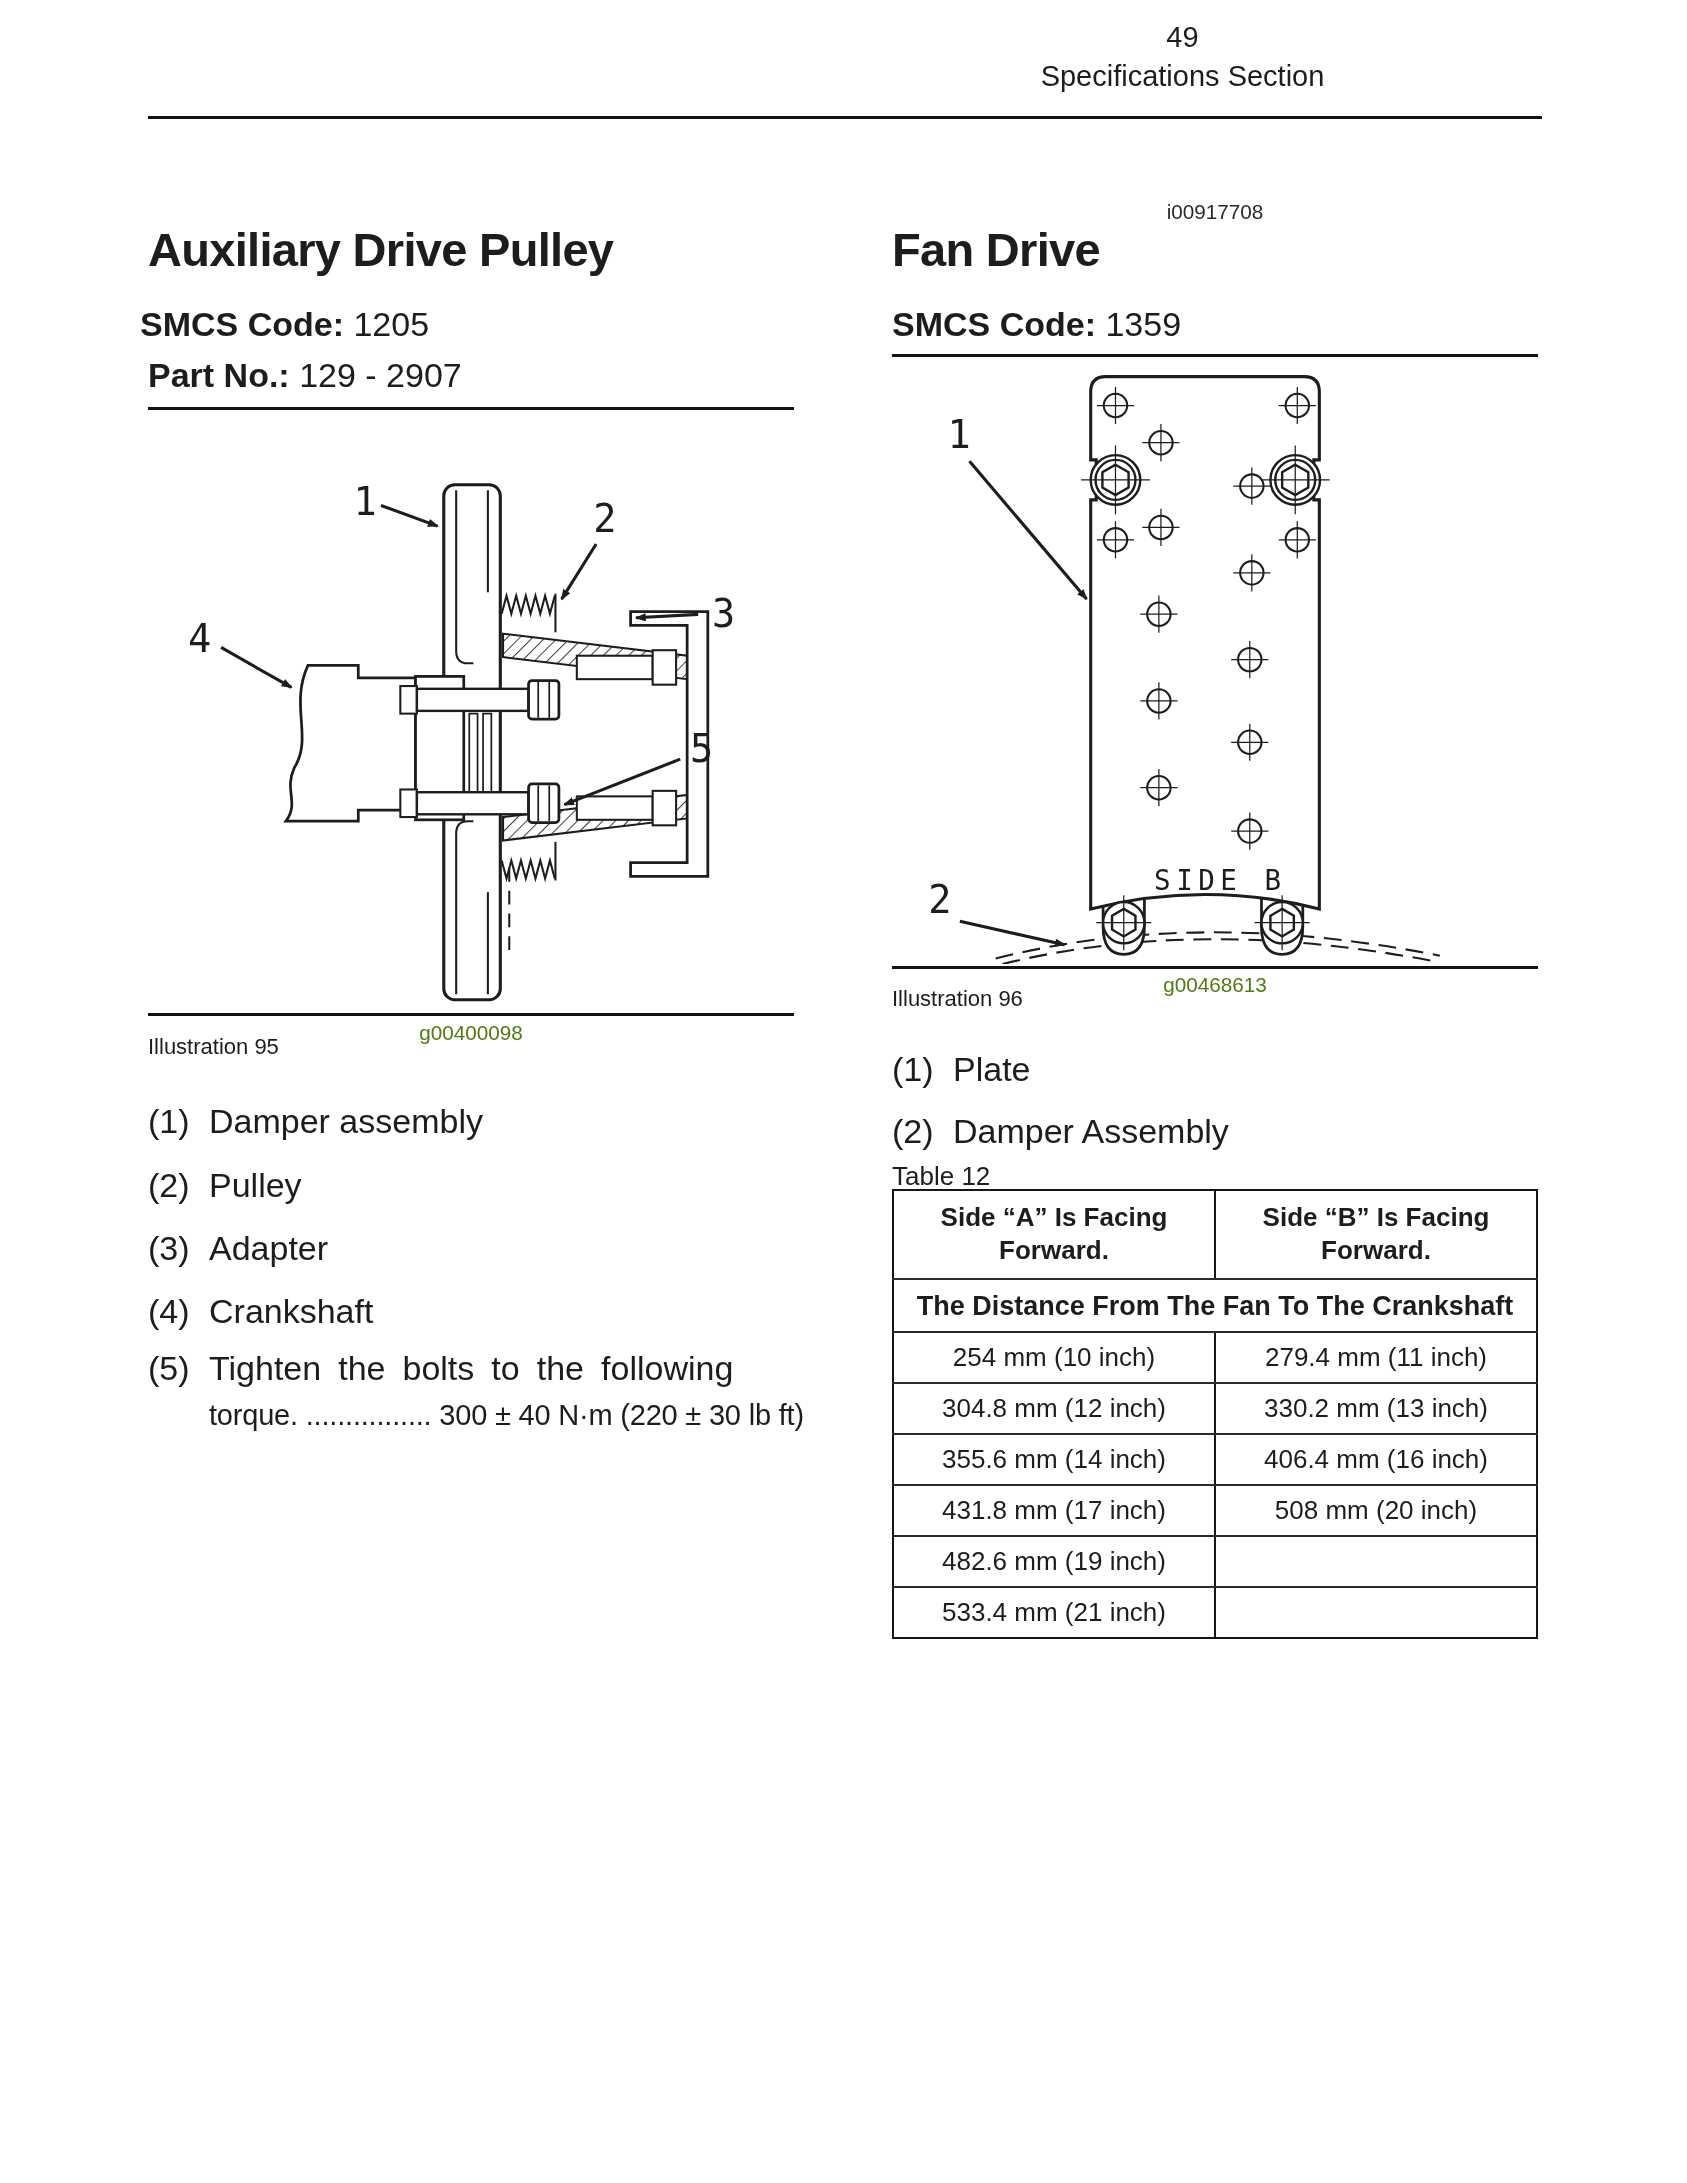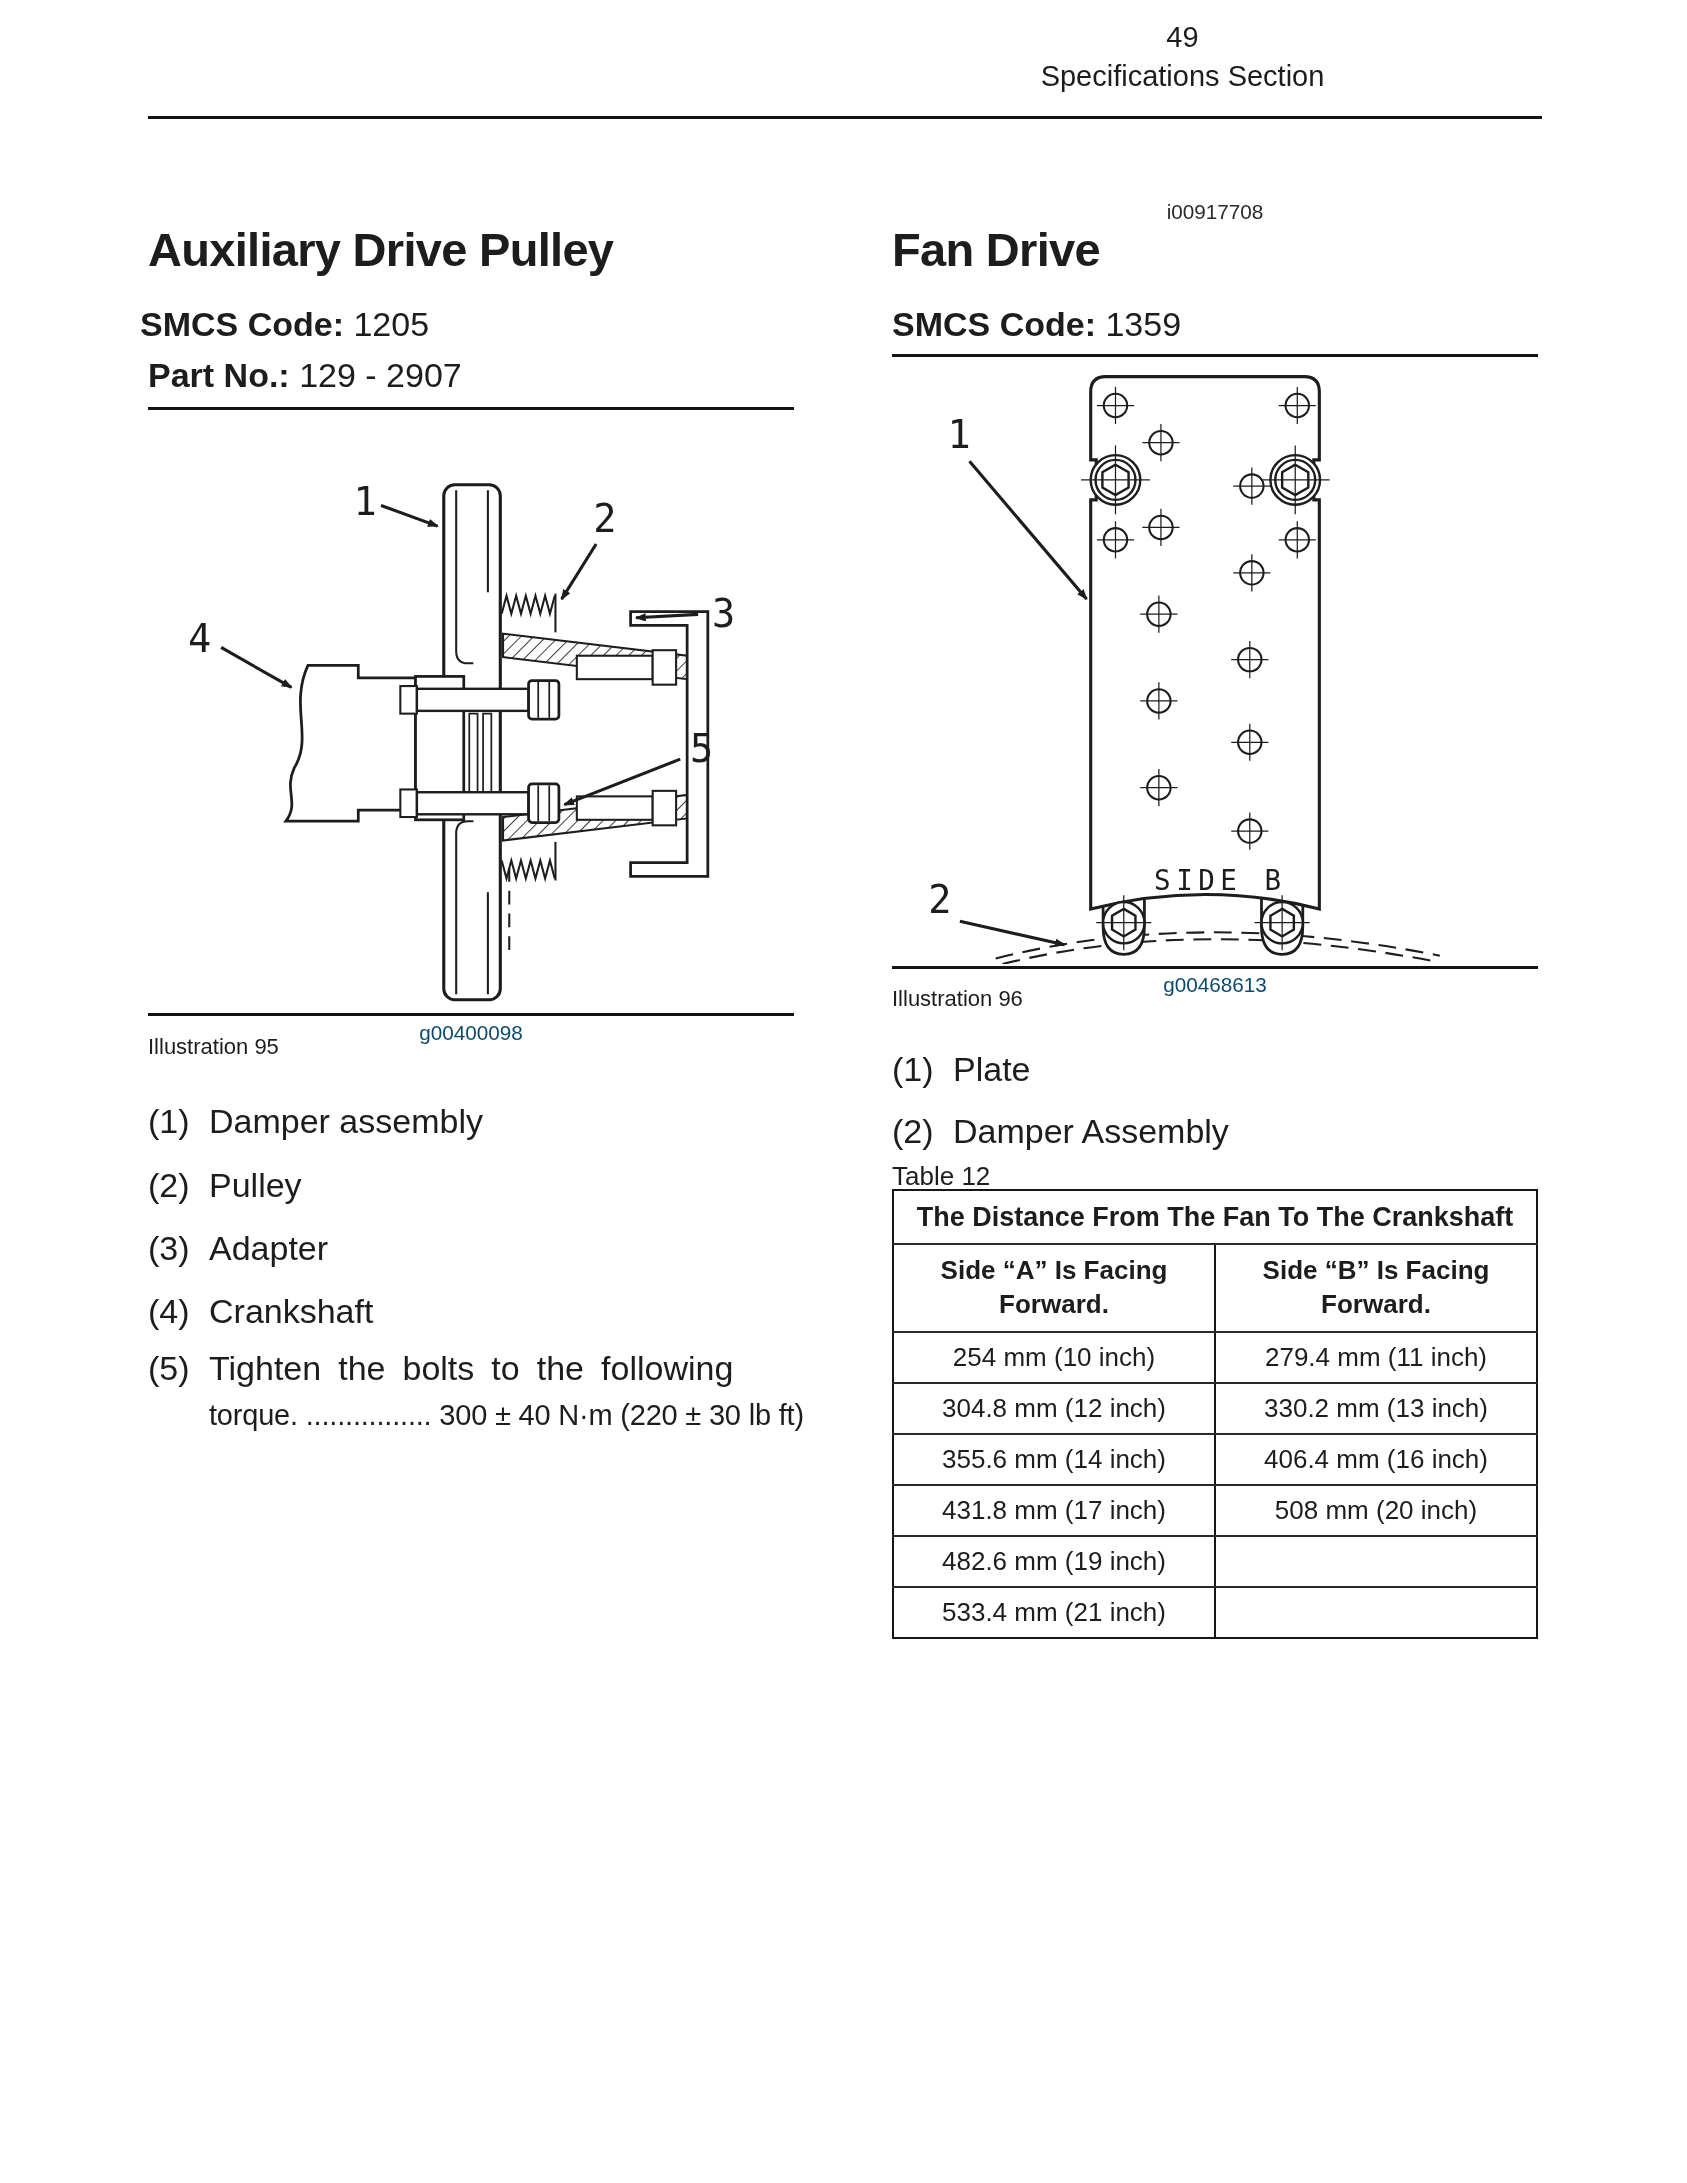--- a/index.html
+++ b/index.html
@@ -6,21 +6,21 @@
   .page{position:relative;width:1687px;height:2183px;background:#ffffff;
         font-family:"Liberation Sans", sans-serif;color:#1d1d1d;overflow:hidden;}
   .abs{position:absolute;}
   .right-align{text-align:center;}
   .hdr-text{font-size:29px;line-height:1.25;}
   .hrule{background:#141414;}
   .icode{font-size:20.7px;color:#2a2a2a;}
   .h1{font-size:47px;font-weight:bold;letter-spacing:-0.7px;white-space:nowrap;}
   .meta{font-size:34px;white-space:nowrap;}
   .meta b{font-weight:bold;}
-  .gcode{font-size:20.7px;color:#0c4a6e;}
+  .gcode{font-size:20.7px;color:#4d7c0f;}
   .illnum{font-size:22px;}
   .li{font-size:34px;line-height:1.2;}
   .li .num{position:absolute;left:0;top:0;}
   .li .txt{display:block;padding-left:61px;}
   .li .txt.spread{word-spacing:7.6px;}
   .li .cont{display:block;padding-left:61px;font-size:29px;letter-spacing:-0.2px;
             white-space:nowrap;margin-top:9.6px;}
   .tbl-label{font-size:26px;}
   table.spec{border-collapse:collapse;width:646px;table-layout:fixed;
              border:2.8px solid #161616;background:#fff;}
@@ -262,27 +262,27 @@
   <div class="abs li" style="left:892px;top:1111px;width:646px;">
     <span class="num">(2)</span>
     <span class="txt">Damper Assembly</span>
   </div>
 
   <div class="abs tbl-label" style="left:892px;top:1161px;">Table 12</div>
 
   <table class="spec abs" style="left:892px;top:1189px;">
     <tbody>
       <tr>
-        <td class="title-cell" colspan="2">The Distance From The Fan To The Crankshaft</td>
-      </tr>
-      <tr>
         <th>Side “A” Is Facing Forward.</th>
         <th>Side “B” Is Facing Forward.</th>
       </tr>
       <tr>
+        <td class="title-cell" colspan="2">The Distance From The Fan To The Crankshaft</td>
+      </tr>
+      <tr>
         <td>254 mm (10 inch)</td>
         <td>279.4 mm (11 inch)</td>
       </tr>
       <tr>
         <td>304.8 mm (12 inch)</td>
         <td>330.2 mm (13 inch)</td>
       </tr>
       <tr>
         <td>355.6 mm (14 inch)</td>
         <td>406.4 mm (16 inch)</td>

